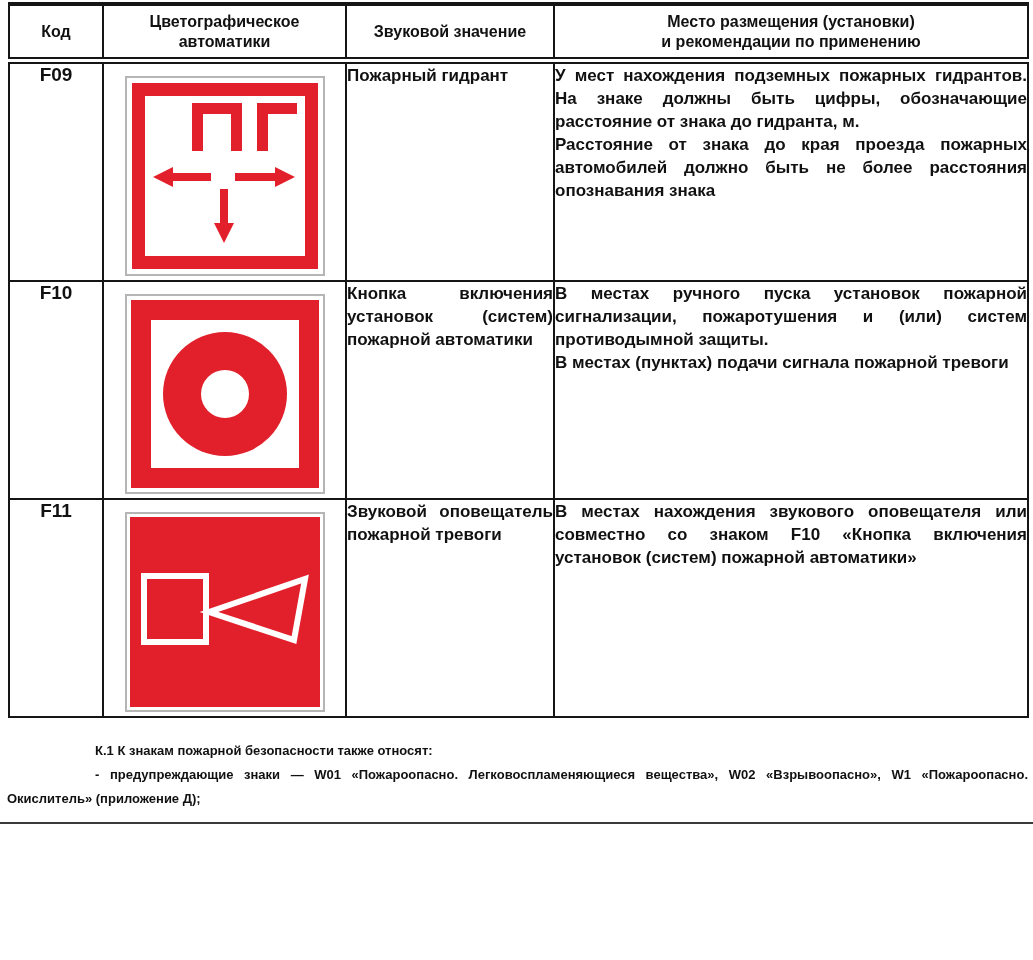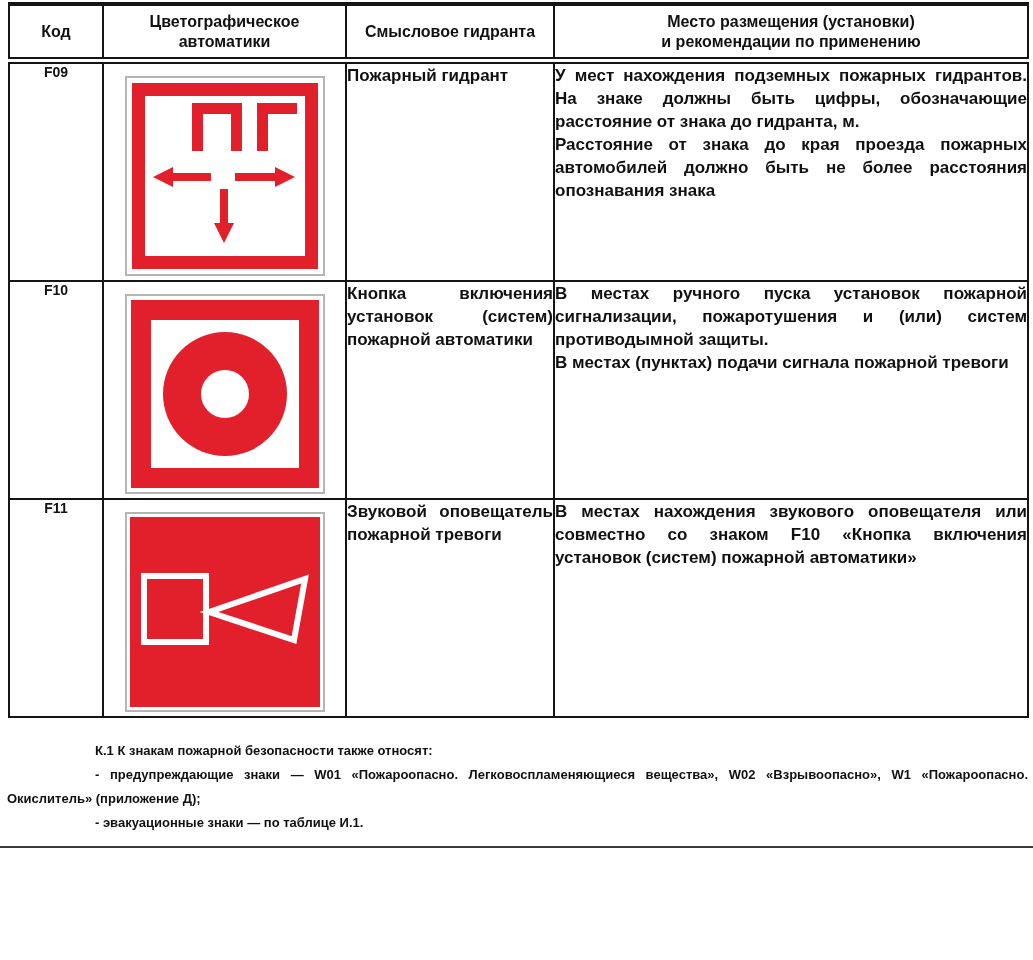--- a/index.html
+++ b/index.html
@@ -34,21 +34,21 @@
     white-space:pre-line;
     font-weight:bold;
   }
   col.c1{width:94px;}
   col.c2{width:243px;}
   col.c3{width:208px;}
   col.c4{width:474px;}
 
   td.c-code{
     text-align:center;
-    font-size:14px;
+    font-size:19px;
     padding-top:12px;
   }
   td.c-img{ text-align:center; }
   .sign{
     display:inline-block;
     width:200px;height:200px;
     margin-top:12px;
   }
   .sign svg{display:block;width:200px;height:200px;}
   td.c-meaning{
@@ -94,21 +94,21 @@
         <col class="c1">
         <col class="c2">
         <col class="c3">
         <col class="c4">
       </colgroup>
     <tbody>
         <tr class="hdr">
       <th>Код</th>
       <th>Цветографическое
 автоматики</th>
-      <th>Смысловое гидранта</th>
+      <th>Звуковой значение</th>
       <th>Место размещения (установки)
 и рекомендации по применению</th>
     </tr>
     </tbody>
       <tbody id="rows-body">
         <tr>
       <td class="c-code">F09</td>
       <td class="c-img"><div class="sign">
     <svg viewBox="0 0 200 200">
       <rect x="1" y="1" width="198" height="198" fill="#fff" stroke="#b5b5b5" stroke-width="2"></rect>
@@ -161,18 +161,17 @@
       <td class="c-place">
             <p>В местах нахождения звукового оповещателя или совместно со знаком F10 «Кнопка включения установок (систем) пожарной автоматики»</p>
           </td>
     </tr>
       </tbody>
   </table>
 
   <div id="notes">
       <p>К.1 К знакам пожарной безопасности также относят:</p>
       <p>- предупреждающие знаки — W01 «Пожароопасно. Легковоспламеняющиеся вещества», W02 «Взрывоопасно», W1 «Пожароопасно. Окислитель» (приложение Д);</p>
-      <p>- эвакуационные знаки — по таблице И.1.</p>
     </div>
 
   <div id="bottom-rule"></div>
 
 </div>
 
 </body></html>

